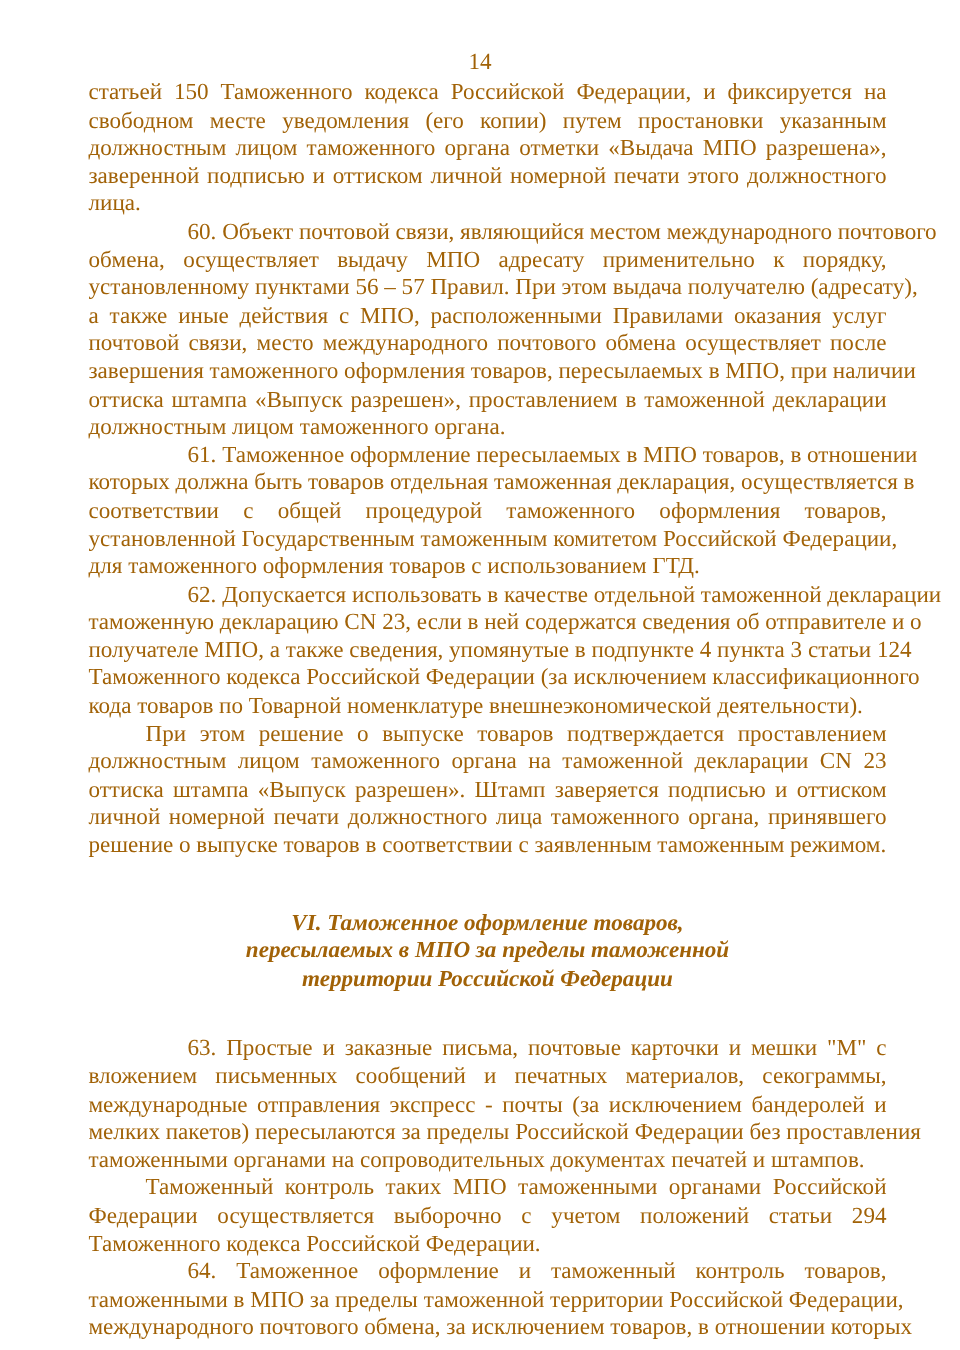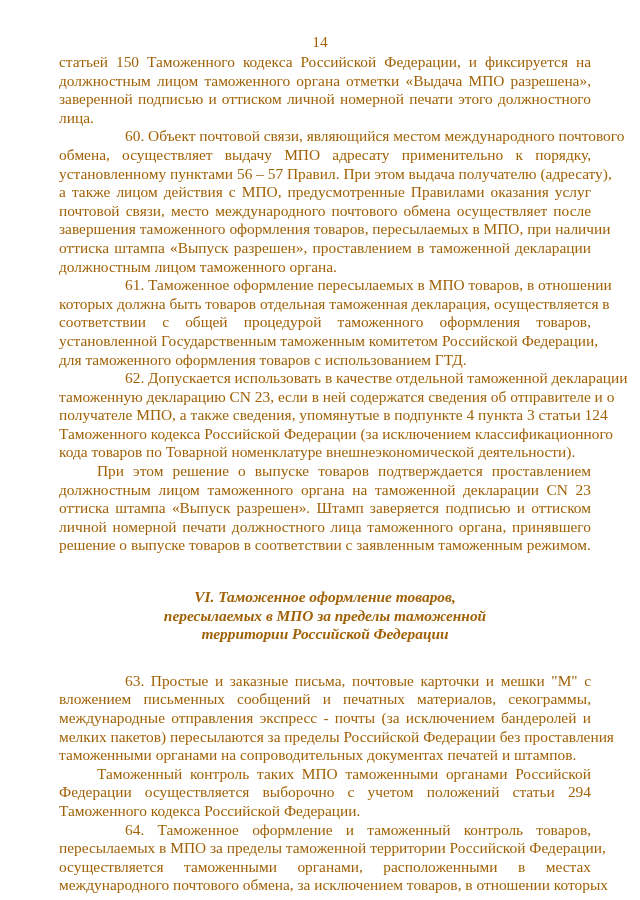--- a/index.html
+++ b/index.html
@@ -36,30 +36,31 @@
 </head>
 <body>
 
 <div class="page">
   <div class="page-number">14</div>
 
   <div class="body">
 
     <div>
       <span class="line">статьей 150 Таможенного кодекса Российской  Федерации, и фиксируется на</span>
+      <span class="line">свободном месте уведомления (его копии) путем простановки указанным</span>
       <span class="line">должностным лицом таможенного органа отметки «Выдача МПО разрешена»,</span>
       <span class="line">заверенной подписью и оттиском личной номерной печати этого должностного</span>
       <span class="line last">лица.</span>
     </div>
 
     <div>
       <span class="line indent">60.  Объект почтовой связи, являющийся местом международного почтового</span>
       <span class="line">обмена, осуществляет выдачу МПО адресату применительно к порядку,</span>
       <span class="line">установленному пунктами 56 – 57 Правил. При этом выдача получателю (адресату),</span>
-      <span class="line">а также лицом действия с МПО, предусмотренные Правилами оказания услуг</span>
+      <span class="line">а также иные действия с МПО, расположенными Правилами оказания услуг</span>
       <span class="line">почтовой связи, место международного почтового обмена осуществляет после</span>
       <span class="line">завершения таможенного оформления товаров, пересылаемых в МПО,  при наличии</span>
       <span class="line">оттиска штампа «Выпуск разрешен», проставлением в таможенной декларации</span>
       <span class="line last">должностным лицом таможенного органа.</span>
     </div>
 
     <div>
       <span class="line indent">61. Таможенное оформление пересылаемых в МПО товаров, в отношении</span>
       <span class="line">которых должна быть товаров отдельная таможенная декларация, осуществляется в</span>
       <span class="line">соответствии с общей процедурой таможенного оформления товаров,</span>
@@ -102,20 +103,19 @@
     </div>
 
     <div>
       <span class="line indent2">Таможенный контроль таких МПО таможенными органами Российской</span>
       <span class="line">Федерации осуществляется выборочно с учетом положений статьи 294</span>
       <span class="line last">Таможенного кодекса Российской Федерации.</span>
     </div>
 
     <div>
       <span class="line indent">64. Таможенное оформление и таможенный контроль товаров,</span>
-      <span class="line">пересылаемых в МПО за пределы таможенной территории Российской Федерации,</span>
-      <span class="line">осуществляется таможенными органами, расположенными в местах</span>
+      <span class="line">таможенными в МПО за пределы таможенной территории Российской Федерации,</span>
       <span class="line">международного почтового обмена, за исключением товаров, в отношении которых</span>
 
     </div>
 
   </div>
 </div>
 
 </body></html>

